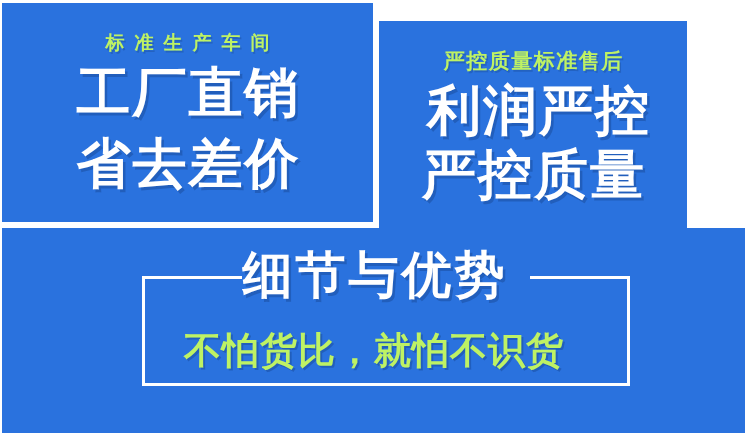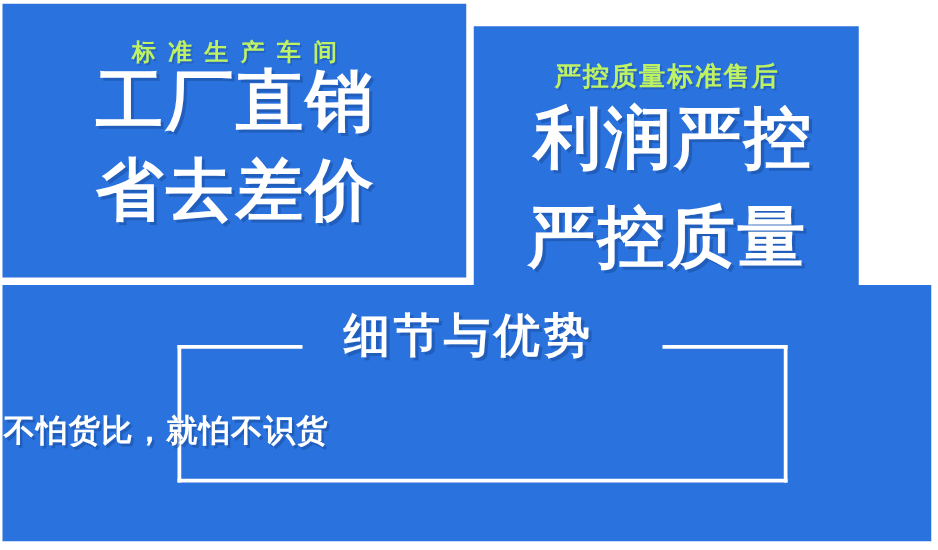--- a/index.html
+++ b/index.html
@@ -85,24 +85,24 @@
   .headline {
     color: #ffffff;
     font-weight: bold;
     line-height: 1.04;
     white-space: nowrap;
     font-size: 54px;
     letter-spacing: 2px;
     text-indent: 2px;
     text-shadow: 2.5px 2.5px 0 rgba(28, 82, 165, 0.6);
   }
-  #headline-left-1 { margin-top: 1px; }
+  #headline-left-1 { margin-top: 13px; }
   #headline-left-2 { margin-top: 15px; }
   #headline-right-1 { margin-top: 11px; margin-left: 10px; }
-  #headline-right-2 { margin-top: 23px; }
+  #headline-right-2 { margin-top: 8px; }
 
   
   #bottom-inner {
     position: absolute;
     left: 0;
     top: 0;
     width: 743px;
     height: 205px;
   }
 
@@ -134,37 +134,37 @@
   }
 
   #bottom-title {
     position: absolute;
     left: 0;
     right: 0;
     top: 22px;
     text-align: center;
     color: #ffffff;
     font-weight: bold;
-    font-size: 37px;
+    font-size: 50px;
     line-height: 1;
     letter-spacing: 3px;
     text-indent: 3px;
     white-space: nowrap;
     text-shadow: 2.5px 2.5px 0 rgba(28, 82, 165, 0.6);
   }
 
   #bottom-subtitle {
     position: absolute;
     left: 0;
     right: 0;
     top: 104px;
-    text-align: left;
-    color: #ffffff;
-    font-weight: bold;
-    font-size: 25px;
+    text-align: center;
+    color: #bef264;
+    font-weight: bold;
+    font-size: 37px;
     line-height: 1;
     letter-spacing: 1px;
     text-indent: 1px;
     white-space: nowrap;
     text-shadow: 2px 2px 0 rgba(28, 82, 165, 0.6);
   }
 </style>
 </head>
 <body>
 

